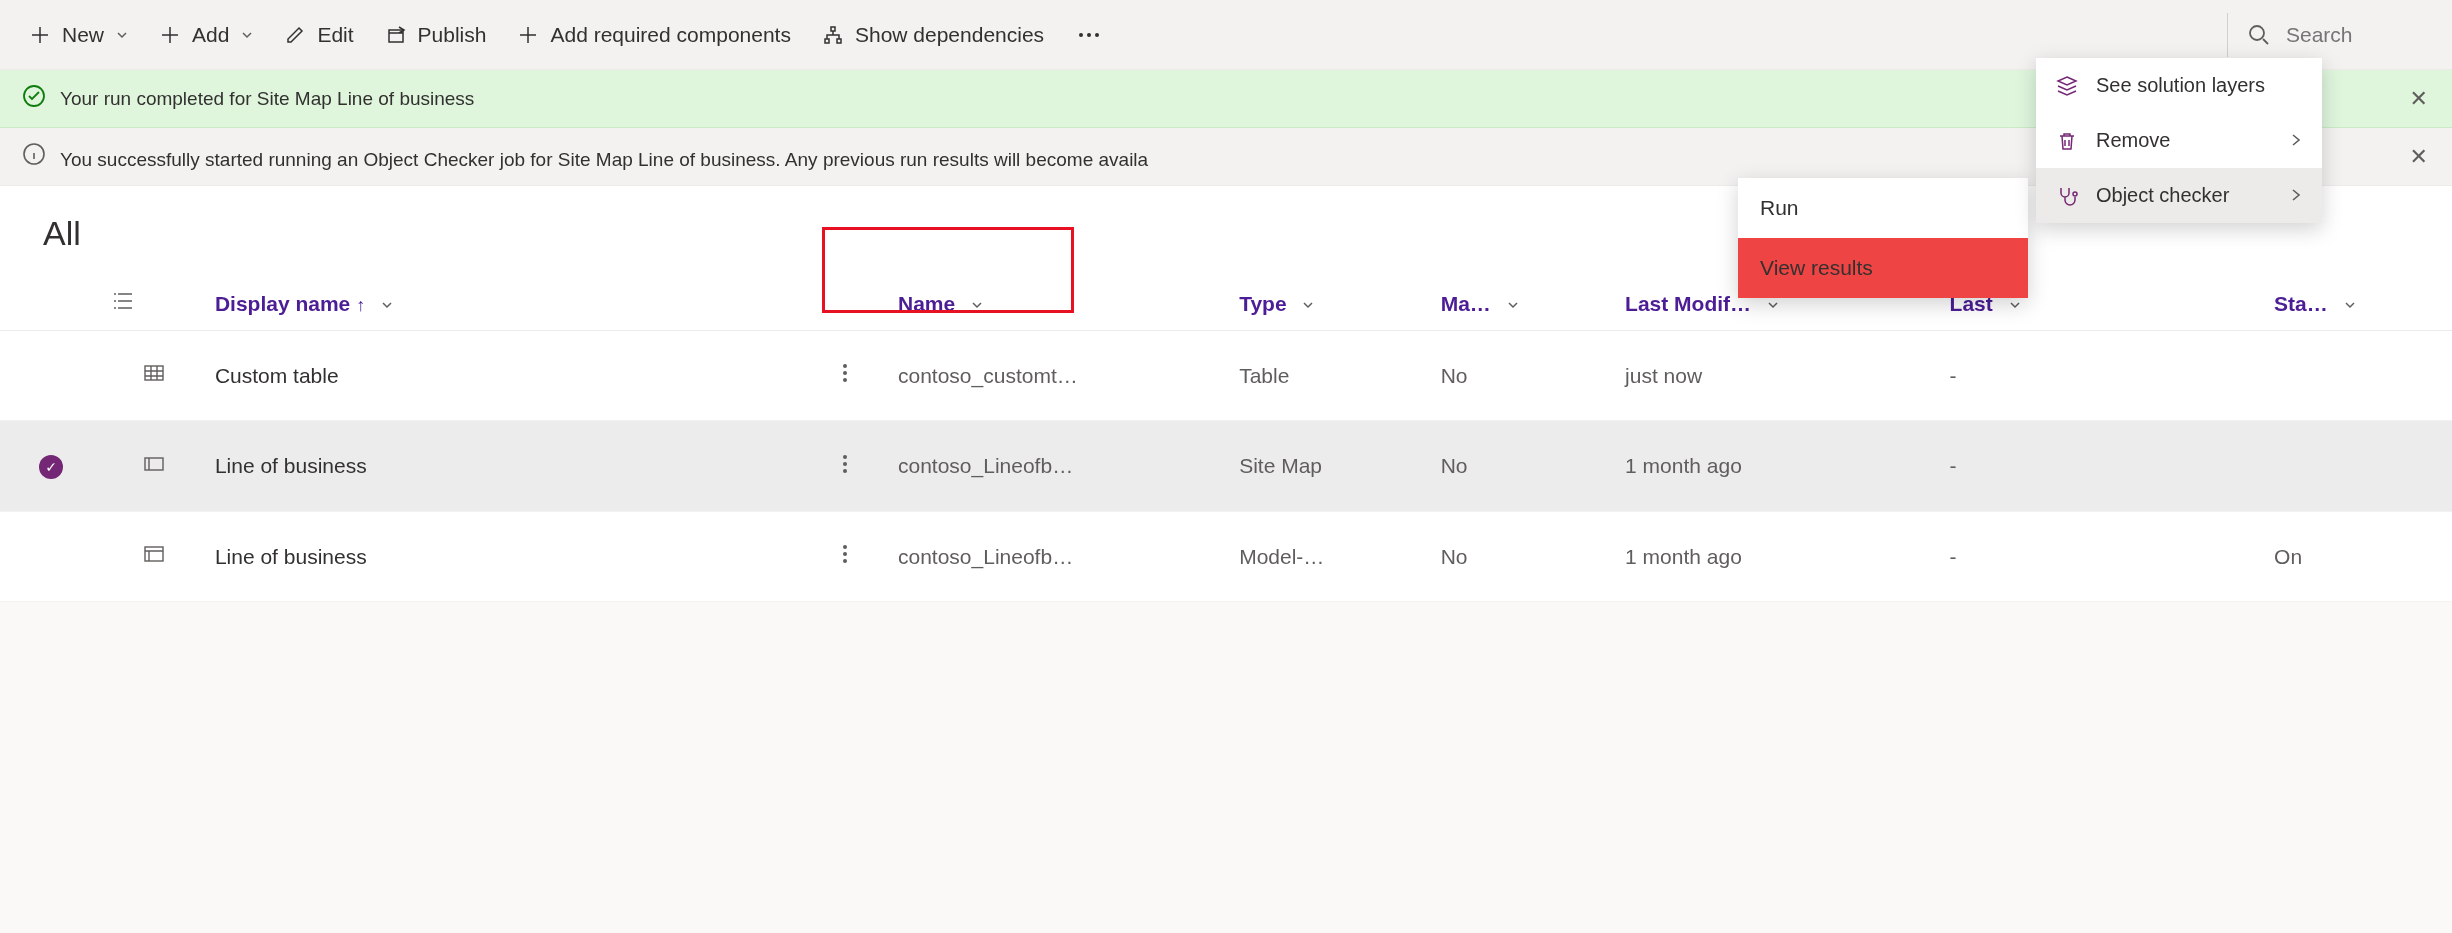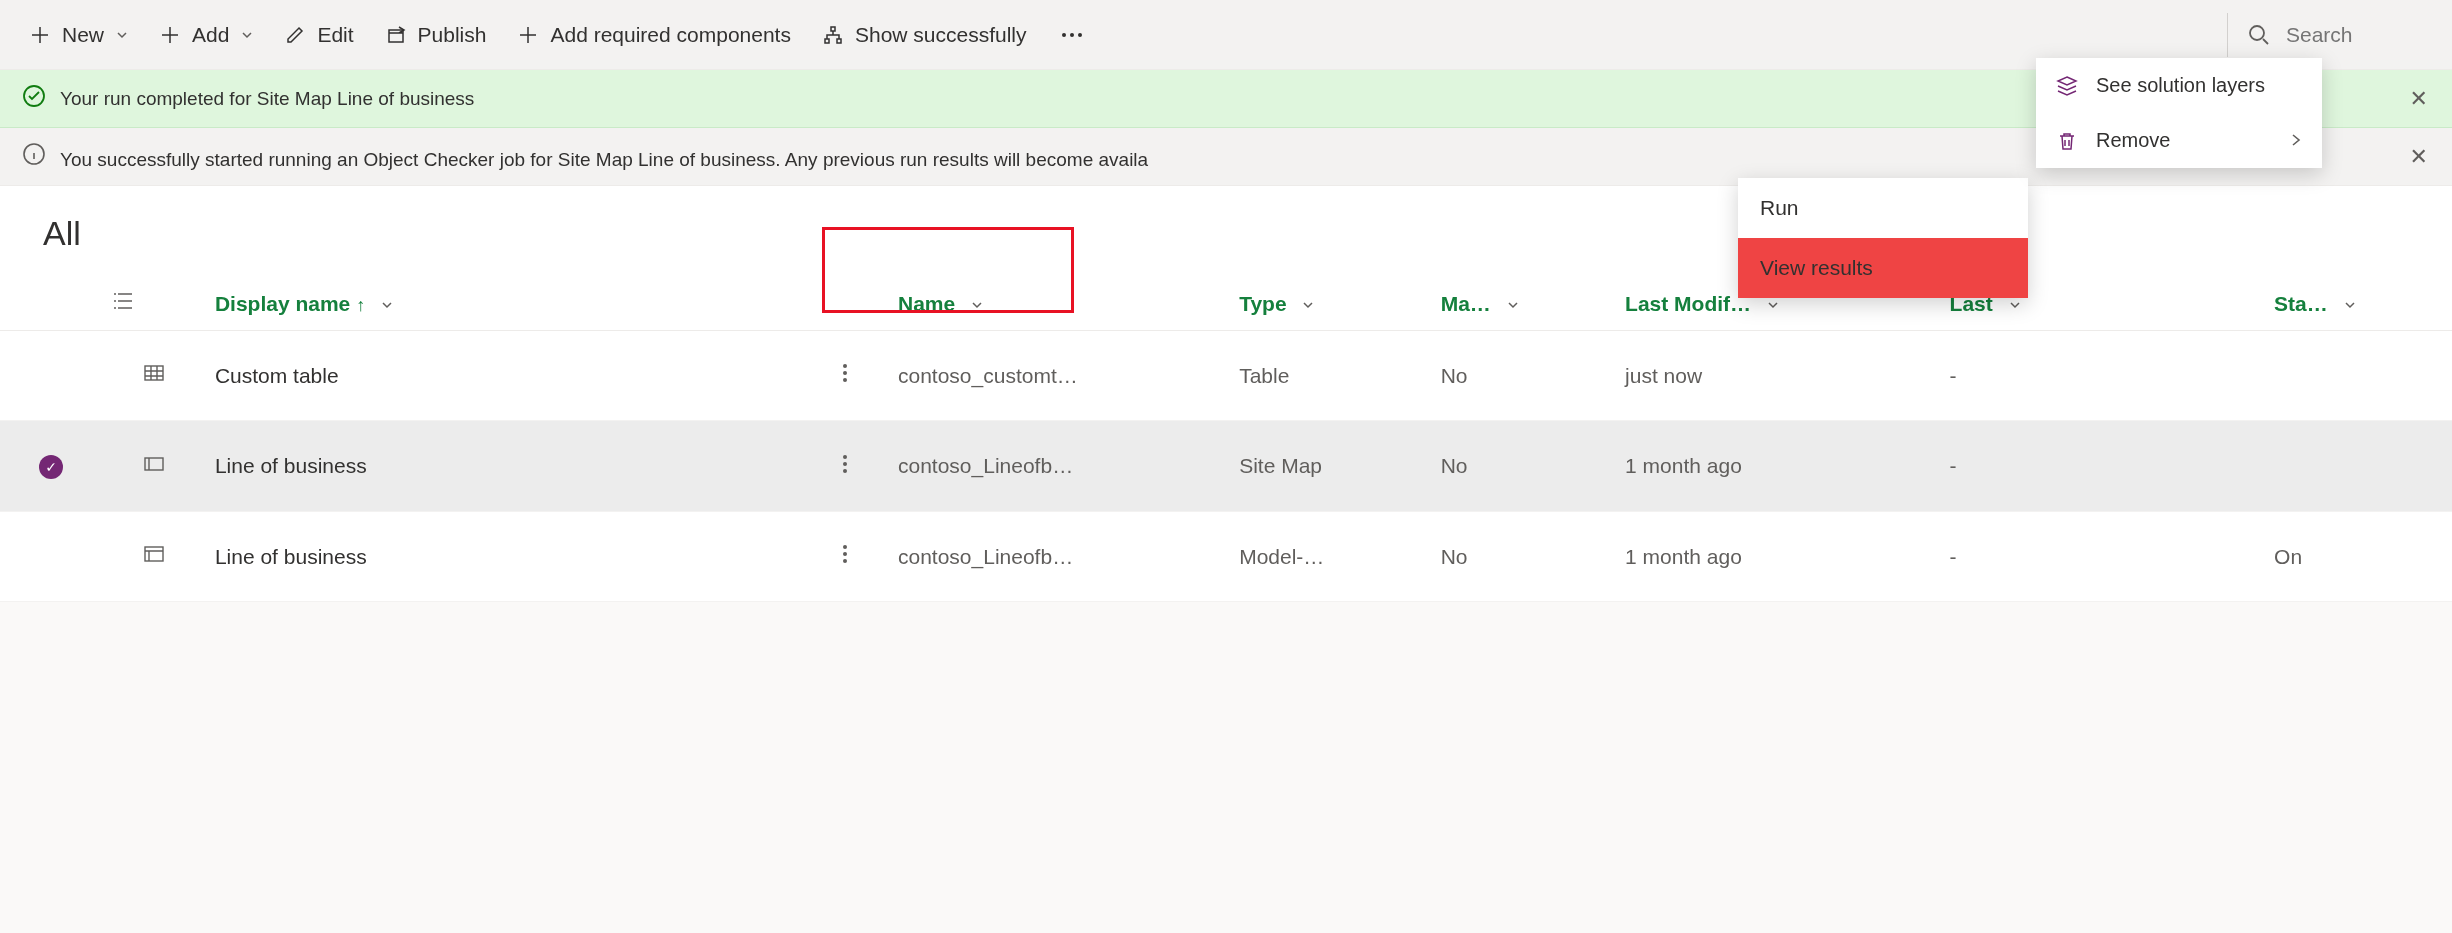--- a/index.html
+++ b/index.html
@@ -104,21 +104,21 @@
   .grid {
     width: 100%;
     border-collapse: collapse;
   }
   .grid thead th {
     text-align: left;
     font-weight: 600;
     font-size: 21px;
     padding: 14px 10px;
     border-bottom: 1px solid #edebe9;
-    color: #15803d;
+    color: #4c1d95;
     white-space: nowrap;
   }
   .grid thead th .chev-col { margin-left: 10px; color: #605e5c; font-size: 14px; }
   .grid tbody td {
     padding: 32px 10px;
     font-size: 21px;
     color: #605e5c;
     border-bottom: 1px solid #f3f2f1;
     white-space: nowrap;
     overflow: hidden;
@@ -253,21 +253,21 @@
 
   <button class="tb-btn">
     <span class="ico">
       <svg width="20" height="20" viewBox="0 0 20 20" fill="none" stroke="#323130" stroke-width="1.5">
           <rect x="8" y="2" width="4" height="4"></rect>
           <rect x="2" y="14" width="4" height="4"></rect>
           <rect x="14" y="14" width="4" height="4"></rect>
           <path d="M10 6v4M10 10H4v4M10 10h6v4"></path>
         </svg>
     </span>
-    <span>Show successfully</span>
+    <span>Show dependencies</span>
   </button>
 
   <button class="tb-btn" style="padding:10px 18px;">
     <span class="ico">
       <svg width="22" height="6" viewBox="0 0 22 6" fill="#323130">
           <circle cx="3" cy="3" r="2"></circle>
           <circle cx="11" cy="3" r="2"></circle>
           <circle cx="19" cy="3" r="2"></circle>
         </svg>
     </span>
@@ -295,20 +295,34 @@
       </span>
       <span>See solution layers</span>
     </div>
     <div class="item">
       <span class="mi">
         <svg width="22" height="22" viewBox="0 0 22 22" fill="none" stroke="#742774" stroke-width="1.5">
             <path d="M4 6h14M8 6V4h6v2M6 6l1 13h8l1-13M9 10v6M13 10v6"></path>
           </svg>
       </span>
       <span>Remove</span>
+      <span class="arrow">
+        <svg width="12" height="14" viewBox="0 0 12 14" fill="none" stroke="#605e5c" stroke-width="1.6">
+            <path d="M3 2l6 5-6 5"></path>
+          </svg>
+      </span>
+    </div>
+    <div class="item active">
+      <span class="mi">
+        <svg width="22" height="22" viewBox="0 0 22 22" fill="none" stroke="#742774" stroke-width="1.5">
+            <path d="M5 3v5a4 4 0 008 0V3M9 12v3a5 5 0 0010 0v-3"></path>
+            <circle cx="19" cy="9" r="2"></circle>
+          </svg>
+      </span>
+      <span>Object checker</span>
       <span class="arrow">
         <svg width="12" height="14" viewBox="0 0 12 14" fill="none" stroke="#605e5c" stroke-width="1.6">
             <path d="M3 2l6 5-6 5"></path>
           </svg>
       </span>
     </div>
   </div>
 </div>
 
 <div class="submenu">

